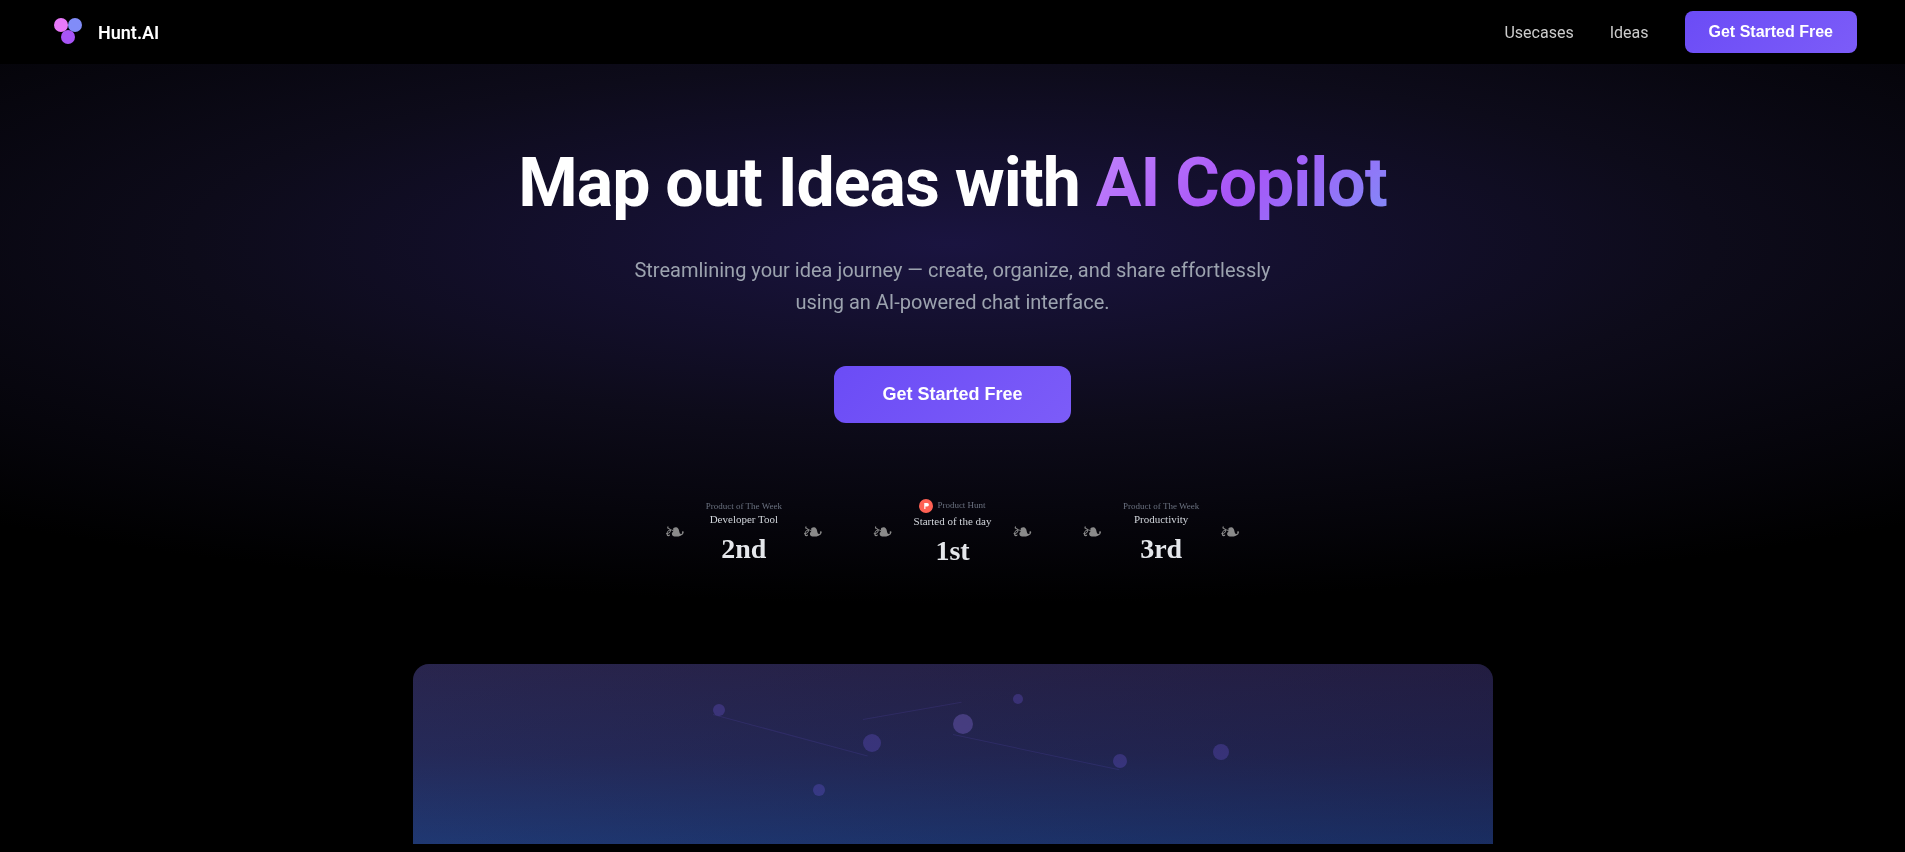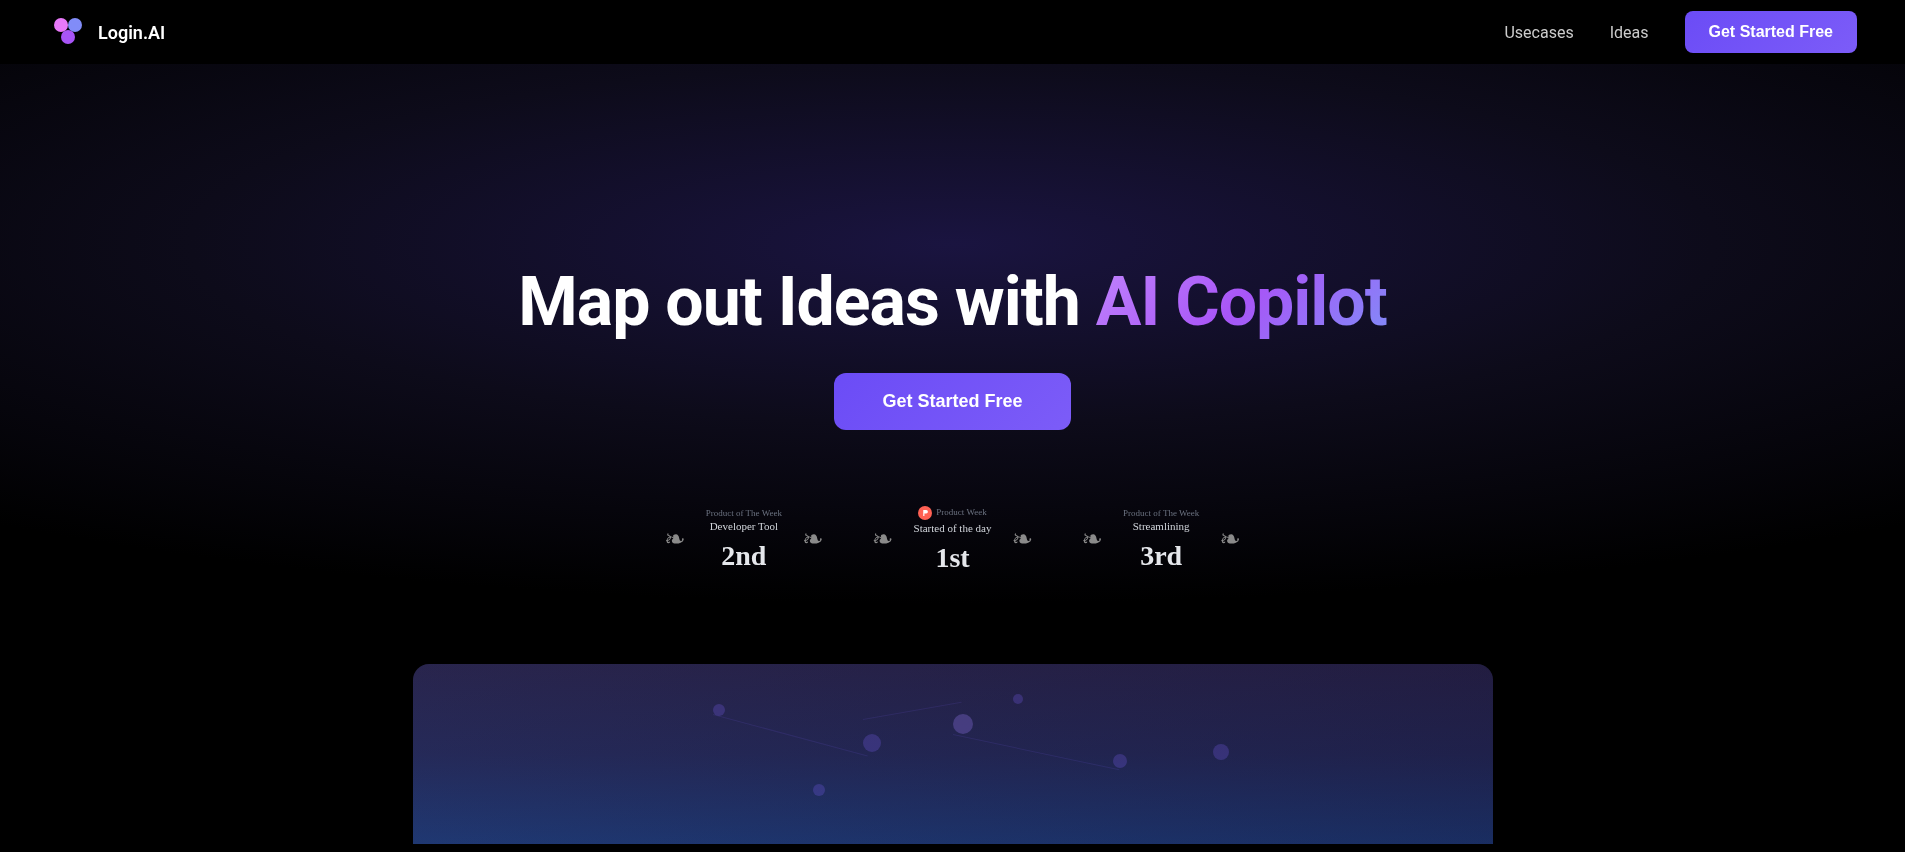--- a/index.html
+++ b/index.html
@@ -71,21 +71,21 @@
       font-weight: 600;
       cursor: pointer;
       white-space: nowrap;
     }
 
     
     .hero {
       display: flex;
       flex-direction: column;
       align-items: center;
-      justify-content: flex-end;
+      justify-content: flex-start;
       text-align: center;
       padding: 80px 56px 40px;
       background: radial-gradient(ellipse 80% 60% at 50% 30%, #1a1440 0%, #0d0b1a 50%, #000000 100%);
       min-height: 600px;
     }
 
     .hero-title {
       font-size: 68px;
       font-weight: 700;
       line-height: 1.15;
@@ -226,33 +226,34 @@
 </head>
 <body>
 
 <nav class="navbar">
   <div class="navbar-logo">
     <svg class="logo-icon" viewBox="0 0 40 40" fill="none" xmlns="http://www.w3.org/2000/svg">
       <circle cx="13" cy="13" r="7" fill="#e879f9"></circle>
       <circle cx="27" cy="13" r="7" fill="#818cf8"></circle>
       <circle cx="20" cy="25" r="7" fill="#a855f7"></circle>
     </svg>
-    <span class="logo-text">Login.AI</span>
+    <span class="logo-text">Hunt.AI</span>
   </div>
   <div class="navbar-right">
     <a class="nav-link">Usecases</a>
     <a class="nav-link">Ideas</a>
     <button class="nav-cta-btn">Get Started Free</button>
   </div>
 </nav>
 
 <section class="hero">
   <h1 class="hero-title">
     <span>Map out Ideas with </span><span class="hero-title-accent">AI Copilot</span>
   </h1>
+  <p class="hero-subtitle">Streamlining your idea journey — create, organize, and share effortlessly using an AI-powered chat interface.</p>
   <button class="hero-cta-btn">Get Started Free</button>
 
   <div class="badges-row">
 
     <div class="badge">
       <div class="badge-laurel">
         <span class="laurel-left">❧</span>
         <div class="badge-content">
           <div class="badge-week-label">Product of The Week</div>
           <div class="badge-name">Developer Tool</div>
@@ -263,35 +264,35 @@
     </div>
 
     <div class="badge">
       <div class="badge-laurel">
         <span class="laurel-left">❧</span>
         <div class="badge-content">
           <div class="badge-week-label">
             <svg class="badge-ph-icon" viewBox="0 0 24 24" fill="#ff6154">
                 <circle cx="12" cy="12" r="12" fill="#ff6154"></circle>
                 <path d="M9 7h5a3 3 0 0 1 0 6H9V7zm0 6h2v4H9v-4z" fill="white"></path>
-              </svg><span>Product Week</span>
+              </svg><span>Product Hunt</span>
           </div>
           <div class="badge-name">Started of the day</div>
           <div class="badge-rank">1st</div>
         </div>
         <span class="laurel-right">❧</span>
       </div>
     </div>
 
     <div class="badge">
       <div class="badge-laurel">
         <span class="laurel-left">❧</span>
         <div class="badge-content">
           <div class="badge-week-label">Product of The Week</div>
-          <div class="badge-name">Streamlining</div>
+          <div class="badge-name">Productivity</div>
           <div class="badge-rank">3rd</div>
         </div>
         <span class="laurel-right">❧</span>
       </div>
     </div>
   </div>
 </section>
 
 <div class="preview-section">
   <div class="preview-container">

